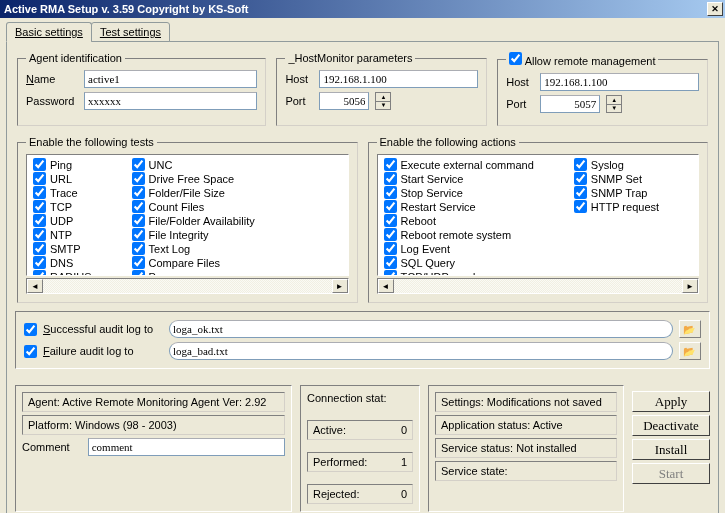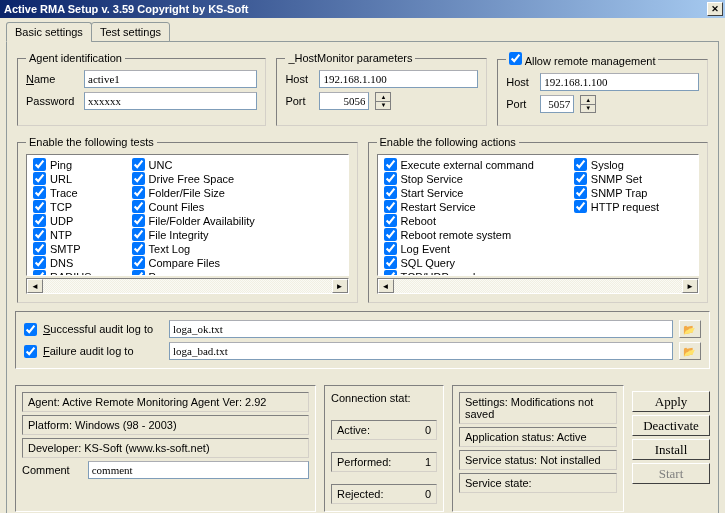--- a/index.html
+++ b/index.html
@@ -2,50 +2,50 @@
 <html><head>
 <meta charset="utf-8">
 <style>
 * { box-sizing: border-box; margin: 0; padding: 0; }
 body { font-family: Tahoma, sans-serif; font-size: 11px; background: #ECE9D8; width: 725px; height: 513px; overflow: hidden; }
 .titlebar { background: linear-gradient(to right, #0A246A, #A6CAF0); color: white; height: 18px; display: flex; align-items: center; padding: 0 2px 0 4px; font-weight: bold; }
 .titlebar-text { flex: 1; }
 .close-btn { width: 16px; height: 14px; background: #ECE9D8; border: 1px solid #fff; border-right-color: #404040; border-bottom-color: #404040; display: flex; align-items: center; justify-content: center; font-family: Arial; font-size: 9px; font-weight: bold; color: black; cursor: pointer; }
 .content { padding: 4px 6px; }
 .tabs { display: flex; margin-bottom: -1px; position: relative; z-index: 1; }
-.tab { padding: 3px 8px; border: 1px solid #919B9C; background: #ECE9D8; border-top-left-radius: 3px; border-top-right-radius: 3px; cursor: pointer; margin-right: -1px; }
+.tab { padding: 3px 8px; border: 1px solid #919B9C; background: #ECE9D8; border-top-left-radius: 3px; border-top-right-radius: 3px; cursor: pointer; margin-right: -1px; text-decoration: underline; }
 .tab.active { border-bottom: 1px solid #ECE9D8; background: #ECE9D8; }
 .tab-pane { border: 1px solid #919B9C; padding: 8px; background: #ECE9D8; }
 fieldset { border: 1px solid #D4D0C8; border-top-color: #808080; border-left-color: #808080; padding: 6px 8px 8px; margin: 2px; }
 legend { padding: 0 3px; background: #ECE9D8; }
 .row3 { display: flex; gap: 6px; margin-bottom: 6px; }
 .row2 { display: flex; gap: 6px; margin-bottom: 6px; }
 .form-row { display: flex; align-items: center; margin-bottom: 4px; gap: 6px; }
 .form-label { width: 52px; }
 input[type=text], input[type=password] { border: 1px solid #7F9DB9; border-top-color: #ABADB3; background: white; padding: 2px 3px; font-family: Tahoma; font-size: 11px; height: 18px; }
 .underline { text-decoration: underline; }
 .checkcol { display: flex; flex-direction: column; gap: 1px; }
 .check-item { display: flex; align-items: center; gap: 4px; white-space: nowrap; }
 input[type=checkbox] { width: 13px; height: 13px; }
 .listbox { background: white; border: 1px solid #fff; border-top-color: #808080; border-left-color: #808080; padding: 3px 6px; display: flex; gap: 40px; height: 122px; overflow: hidden; }
 .scrollbar { height: 16px; background: #ECE9D8; border: 1px solid #fff; border-top-color: #808080; border-left-color: #808080; display: flex; margin-top: 2px; }
 .scroll-btn { width: 16px; height: 14px; background: #ECE9D8; border: 1px solid #fff; border-right-color: #808080; border-bottom-color: #808080; display: flex; align-items: center; justify-content: center; font-size: 8px; }
 .scroll-track { flex: 1; background: repeating-conic-gradient(#ECE9D8 0% 25%, #fff 0% 50%) 50% / 2px 2px; }
 .audit-box { border: 1px solid #fff; border-top-color: #808080; border-left-color: #808080; padding: 8px; margin-bottom: 16px; }
 .audit-row { display: flex; align-items: center; gap: 6px; margin-bottom: 4px; }
 .audit-row:last-child { margin-bottom: 0; justify-content: center; }
-.audit-row input[type=text] { flex: 1; }
+.audit-row input[type=text] { flex: 1; border-radius: 9px; }
 .icon-btn { width: 22px; height: 18px; border: 1px solid #fff; border-right-color: #808080; border-bottom-color: #808080; background: #ECE9D8; display: flex; align-items: center; justify-content: center; cursor: pointer; font-size: 10px; }
 .bottom { display: flex; gap: 8px; }
 .info-box { border: 1px solid #fff; border-top-color: #808080; border-left-color: #808080; padding: 6px; flex: 1; }
 .info-line { border: 1px solid #D4D0C8; border-top-color: #808080; border-left-color: #808080; background: #ECE9D8; padding: 3px 5px; margin-bottom: 3px; }
 .info-line:last-child { margin-bottom: 0; }
 .stat-box { border: 1px solid #fff; border-top-color: #808080; border-left-color: #808080; padding: 4px 6px; width: 120px; }
 .stat-row { border: 1px solid #D4D0C8; border-top-color: #808080; border-left-color: #808080; padding: 3px 5px; margin-bottom: 3px; display: flex; justify-content: space-between; margin-top: 12px; }
-.status-box { border: 1px solid #fff; border-top-color: #808080; border-left-color: #808080; padding: 6px; width: 172px; }
+.status-box { border: 1px solid #fff; border-top-color: #808080; border-left-color: #808080; padding: 6px; width: 196px; }
 .btn-col { display: flex; flex-direction: column; gap: 3px; width: 78px; padding: 6px 0; }
 button.btn { height: 21px; border: 1px solid #fff; border-right-color: #404040; border-bottom-color: #404040; background: #ECE9D8; font-family: Tahoma; font-size: 13px; cursor: pointer; }
 button.btn:disabled { color: #808080; }
 .spinner { width: 16px; height: 18px; border: 1px solid #808080; background: #ECE9D8; display: inline-flex; flex-direction: column; }
 .spinner span { flex: 1; display: flex; align-items: center; justify-content: center; font-size: 6px; border-bottom: 1px solid #808080; }
 .comment-row { display: flex; align-items: center; gap: 18px; }
 .comment-row input { flex: 1; }
 </style>
 </head>
 <body>
@@ -95,21 +95,21 @@
         <legend>
           <input type="checkbox" checked="" style="">
           <span>Allow remote management</span>
         </legend>
         <div class="form-row">
           <span class="form-label" style="width:28px">Host</span>
           <input type="text" style="flex: 1 1 0%;" value="192.168.1.100">
         </div>
         <div class="form-row">
           <span class="form-label" style="width:28px">Port</span>
-          <input type="text" style="width: 34px; text-align: right;" value="5057">
+          <input type="text" style="width: 60px; text-align: right;" value="5057">
           <div class="spinner">
               <span>▲</span>
               <span style="border:0">▼</span>
             </div>
         </div>
       </fieldset>
     </div>
 
     <div class="row2">
       <fieldset style="flex:1">
@@ -202,25 +202,25 @@
       <fieldset style="flex:1">
         <legend>Enable the following actions</legend>
         <div class="listbox">
           <div class="checkcol" id="actions-col1">
               <div class="check-item">
                 <input type="checkbox" checked="" style="">
                 <span>Execute external command</span>
               </div>
               <div class="check-item">
                 <input type="checkbox" checked="" style="">
+                <span>Start Service</span>
+              </div>
+              <div class="check-item">
+                <input type="checkbox" checked="" style="">
                 <span>Stop Service</span>
-              </div>
-              <div class="check-item">
-                <input type="checkbox" checked="" style="">
-                <span>Start Service</span>
               </div>
               <div class="check-item">
                 <input type="checkbox" checked="" style="">
                 <span>Restart Service</span>
               </div>
               <div class="check-item">
                 <input type="checkbox" checked="" style="">
                 <span>Reboot</span>
               </div>
               <div class="check-item">
@@ -283,21 +283,20 @@
         <div class="icon-btn">
             <span>📂</span>
           </div>
       </div>
     </div>
 
     <div class="bottom">
       <div class="info-box">
         <div class="info-line">Agent: Active Remote Monitoring Agent       Ver: 2.92</div>
         <div class="info-line">Platform: Windows (98 - 2003)</div>
-        <div class="info-line">Developer: KS-Soft (www.ks-soft.net)</div>
         <div class="comment-row">
           <span>Comment</span>
           <input type="text" value="comment" style="">
         </div>
       </div>
 
       <div class="stat-box">
         <div style="padding:2px 0 4px">Connection stat:</div>
         <div class="stat-row">
             <span>Active:</span>

